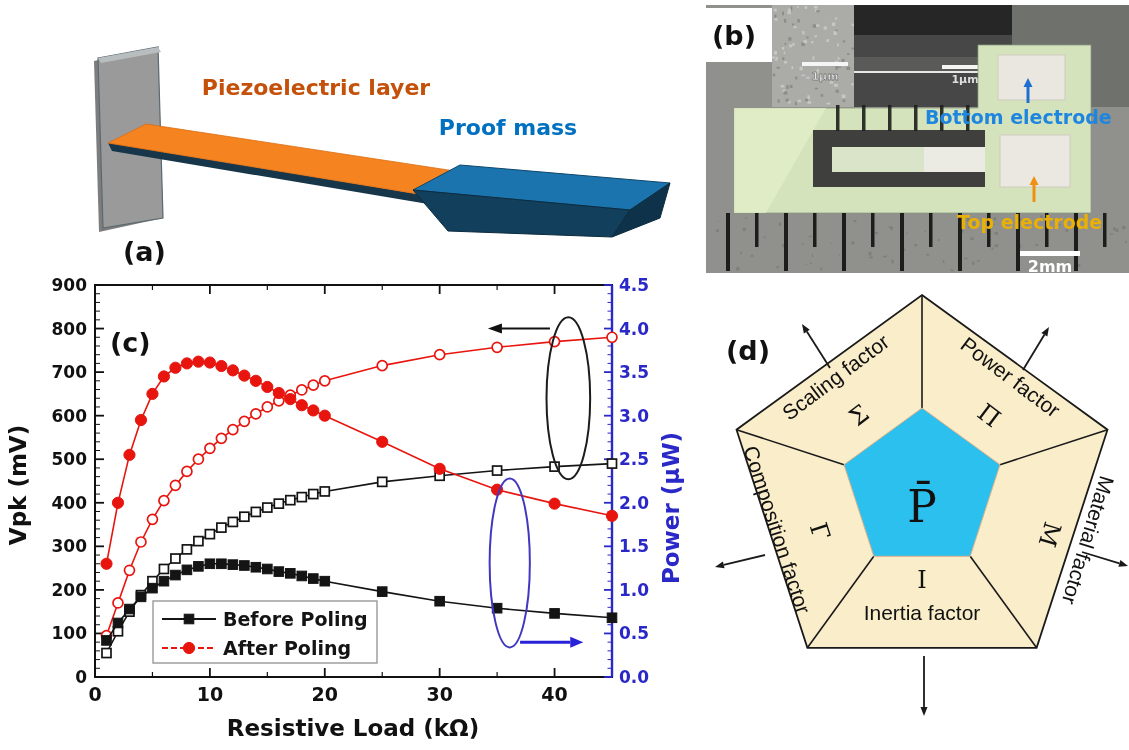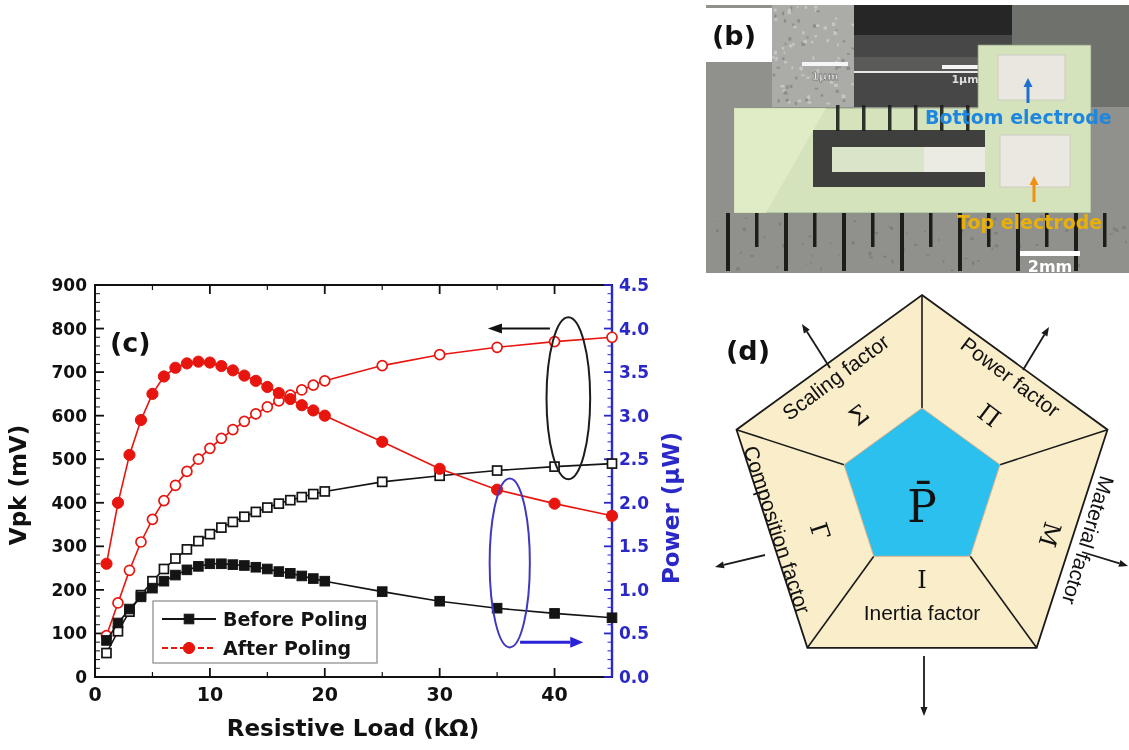--- a/index.html
+++ b/index.html
@@ -6,20 +6,40 @@
   #figure{position:relative;width:1129px;height:750px;background:#ffffff;overflow:hidden;
           font-family:"DejaVu Sans",sans-serif;}
   .panel{position:absolute;}
   svg text{user-select:none;}
 </style>
 </head>
 <body>
 
 <div id="figure">
 
+  <div class="panel" style="left:30px;top:5px;width:660px;height:265px;">
+    <svg width="660" height="265" viewBox="0 0 660 265">
+
+      <polygon points="64,56 128,42 133,213 69,227" fill="#7d7d7d"></polygon>
+      <polygon points="68,53 128,42 133,213 73,223" fill="#9a9a9a" stroke="#5a6a72" stroke-width="1.2"></polygon>
+      <polygon points="68,53 128,42 131,47 71,58" fill="#b8bdbf"></polygon>
+
+      <polygon points="78,138 400,191 404,200 82,146" fill="#17364a"></polygon>
+
+      <polygon points="78,138 116,119 438,168 400,191" fill="#f5831f" stroke="#d96d12" stroke-width="0.8"></polygon>
+
+      <polygon points="383,185 430,160 640,178 600,205" fill="#1b74ae" stroke="#10486b" stroke-width="1"></polygon>
+      <polygon points="383,185 600,205 582,232 418,226" fill="#123f5b" stroke="#0c2c40" stroke-width="1"></polygon>
+      <polygon points="600,205 640,178 630,213 582,232" fill="#0d3249" stroke="#0c2c40" stroke-width="1"></polygon>
+
+      <text x="286" y="90" text-anchor="middle" font-size="22" font-weight="bold" fill="#c4500a">Piezoelectric layer</text>
+      <text x="478" y="130" text-anchor="middle" font-size="22" font-weight="bold" fill="#0070c0">Proof mass</text>
+      <text x="93" y="256" font-size="27" font-weight="bold" fill="#111">(a)</text>
+    </svg>
+  </div>
 
   <div class="panel" style="left:706px;top:5px;width:423px;height:268px;">
     <svg id="panel-b-svg" width="423" height="268" viewBox="0 0 423 268">
       <rect x="0" y="0" width="423" height="268" fill="#90908c"></rect>
       <rect x="299" y="0" width="124" height="102" fill="#6e716c"></rect>
       <g id="pb-speckle">
           <rect x="218.3" y="225.9" width="1.6" height="1.2" fill="#6c6c68" opacity="0.5"></rect>
           <rect x="416.2" y="221.0" width="3.3" height="3.2" fill="#6c6c68" opacity="0.5"></rect>
           <rect x="236.9" y="255.2" width="1.4" height="2.8" fill="#6c6c68" opacity="0.5"></rect>
           <rect x="114.5" y="262.0" width="1.5" height="3.4" fill="#6c6c68" opacity="0.5"></rect>

